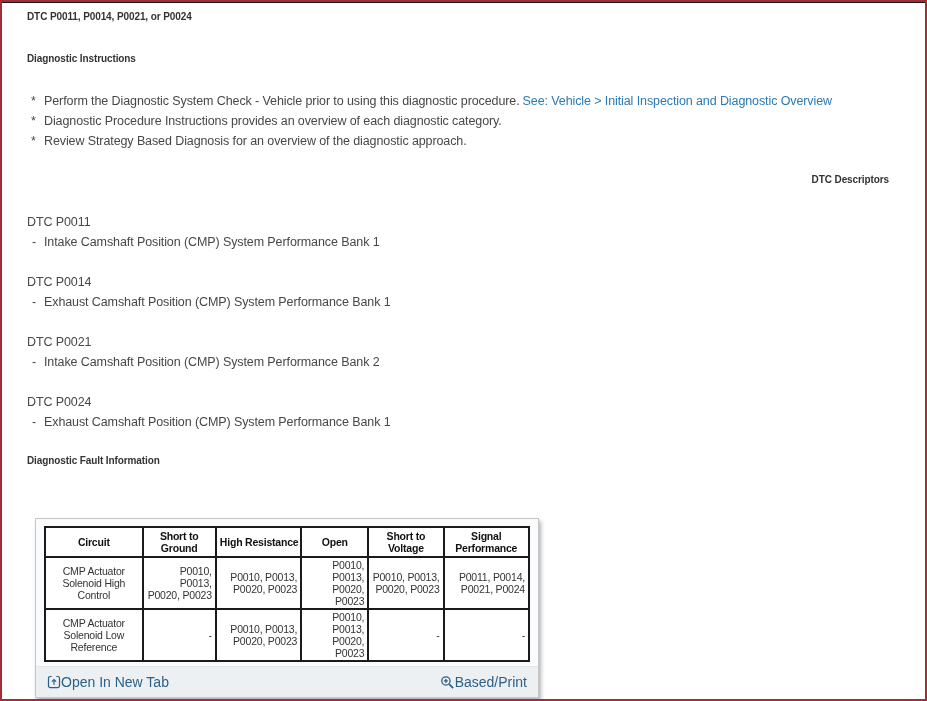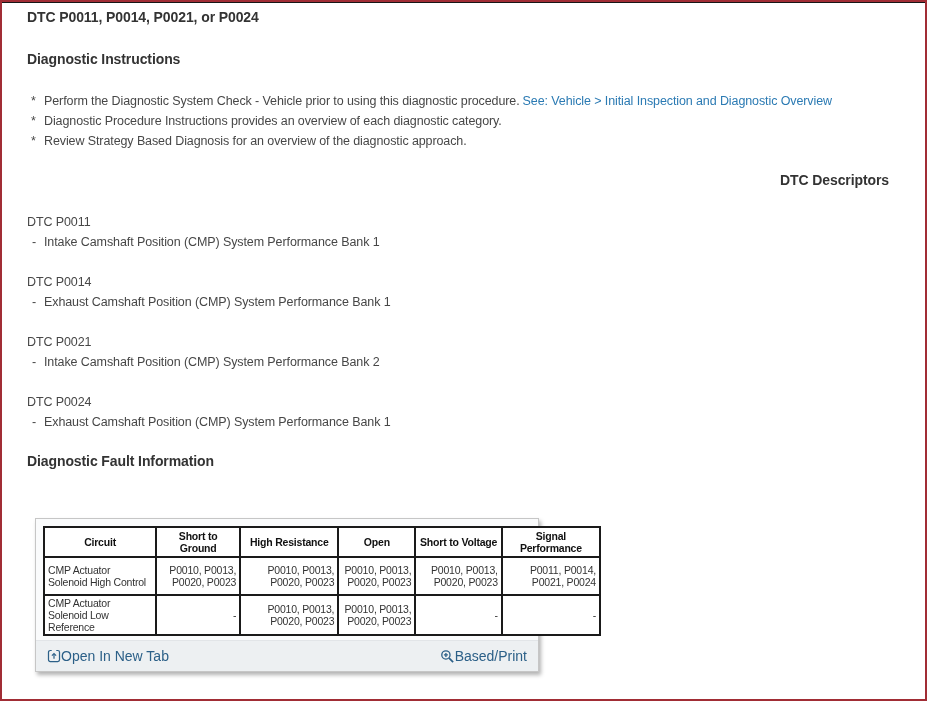--- a/index.html
+++ b/index.html
@@ -1,40 +1,40 @@
 <!DOCTYPE html>
 <html><head>
 <meta charset="utf-8">
 <style>
   html,body{margin:0;padding:0;background:#ffffff;}
   body{width:927px;height:701px;position:relative;font-family:"Liberation Sans",sans-serif;overflow:hidden;}
   .frame{box-sizing:border-box;width:927px;height:701px;border:2px solid #a12d35;position:relative;background:#fff;overflow:hidden;}
   .top-dark-line{position:absolute;top:0;left:0;width:927px;height:1px;background:#161616;z-index:5;}
   .content{padding:6px 36px 0 25px;color:#474747;font-size:12.5px;letter-spacing:-0.1px;line-height:20px;}
-  h1,h2{font-size:14px;color:#333;margin:0;line-height:18px;font-weight:bold;letter-spacing:-0.1px;}
+  h1,h2{font-size:10px;color:#333;margin:0;line-height:18px;font-weight:bold;letter-spacing:-0.1px;}
   h1.page-title{margin-top:0;}
   h2.sec-instructions{margin-top:24px;}
   .bullets{margin-top:23px;}
   .bullet{margin:0;padding-left:4px;}
   .bullet .marker{display:inline-block;width:13px;}
   a.inline-link{color:#2b7ab3;text-decoration:none;cursor:pointer;margin-left:3px;margin-top:24px;}
   h2.sec-descriptors{margin-top:20px;text-align:right;}
   .dtc-block{margin-top:20px;}
   .dtc-block.first{margin-top:23px;}
   .dtc-code{margin:0;}
   .dtc-desc{margin:0;padding-left:5px;}
   .dtc-desc .dash{display:inline-block;width:12px;text-align:left;}
   h2.sec-fault{margin-top:20px;}
   .widget{margin:48px 0 0 8px;width:504px;box-sizing:border-box;background:#fafbfc;border:1px solid #c6c6c6;box-shadow:2px 3px 4px rgba(0,0,0,0.30);padding:7px 7px 0 7px;letter-spacing:0;}
-  table.fault{border-collapse:collapse;table-layout:fixed;width:558px;background:#fff;margin:0 auto;}
+  table.fault{border-collapse:collapse;table-layout:fixed;width:486px;background:#fff;margin:0 auto;}
   table.fault th,table.fault td{border:2px solid #1a1a1a;font-size:10.5px;line-height:12px;padding:1px 3px;letter-spacing:-0.2px;}
   table.fault th{font-weight:bold;color:#111;text-align:center;height:26px;vertical-align:middle;}
   table.fault th.nowrap{white-space:nowrap;}
   table.fault td{color:#333;text-align:right;vertical-align:middle;height:34px;}
-  table.fault td.circuit{text-align:left;vertical-align:middle;}
+  table.fault td.circuit{text-align:center;vertical-align:middle;}
   .widget-footer{margin:4px -7px 0 -7px;height:30px;background:#edf0f2;display:flex;align-items:center;justify-content:space-between;padding:0 11px;border-top:1px solid #e2e5e8;}
   .action-link{display:flex;align-items:center;color:#2c6088;font-size:14px;text-decoration:none;cursor:pointer;}
   .action-link svg{display:block;}
   .icon{flex:0 0 auto;}
 </style>
 </head>
 <body>
 
 <div class="frame">
   <div class="top-dark-line"></div>

